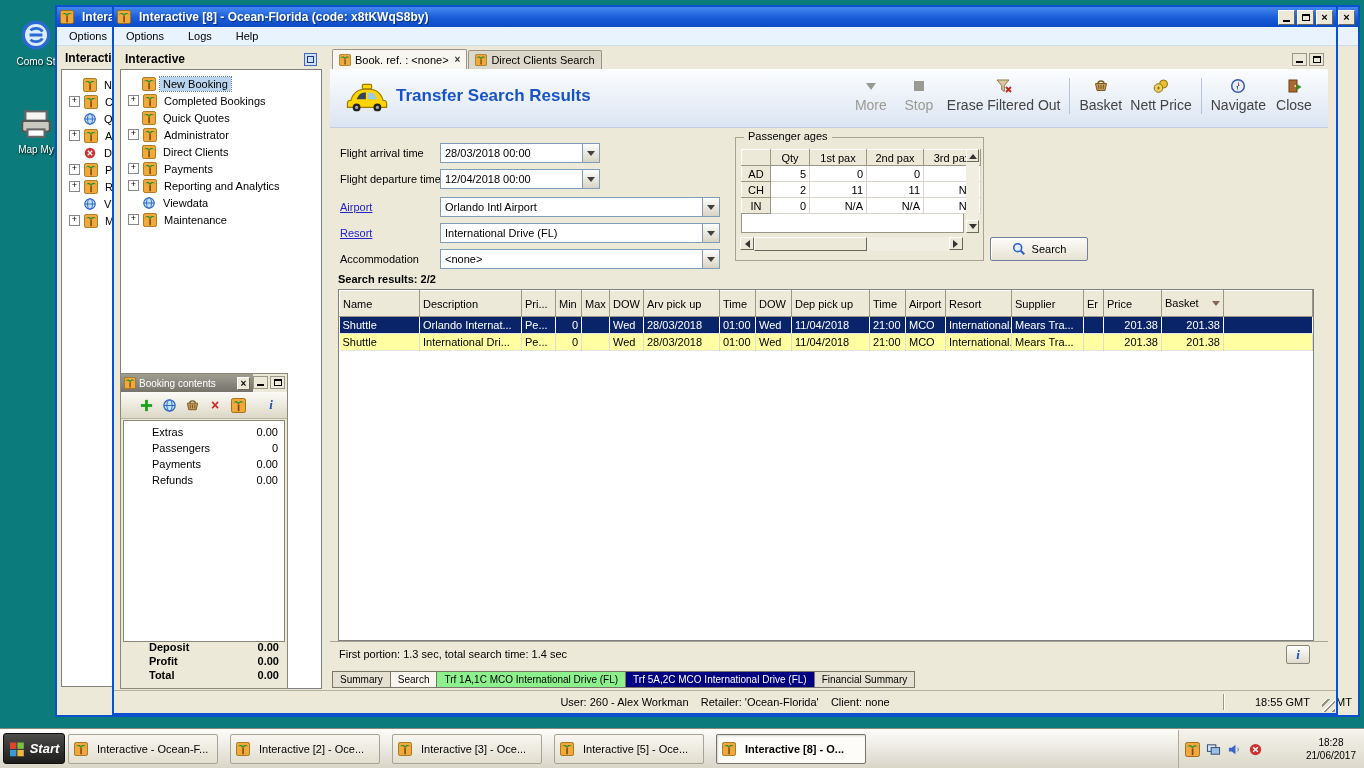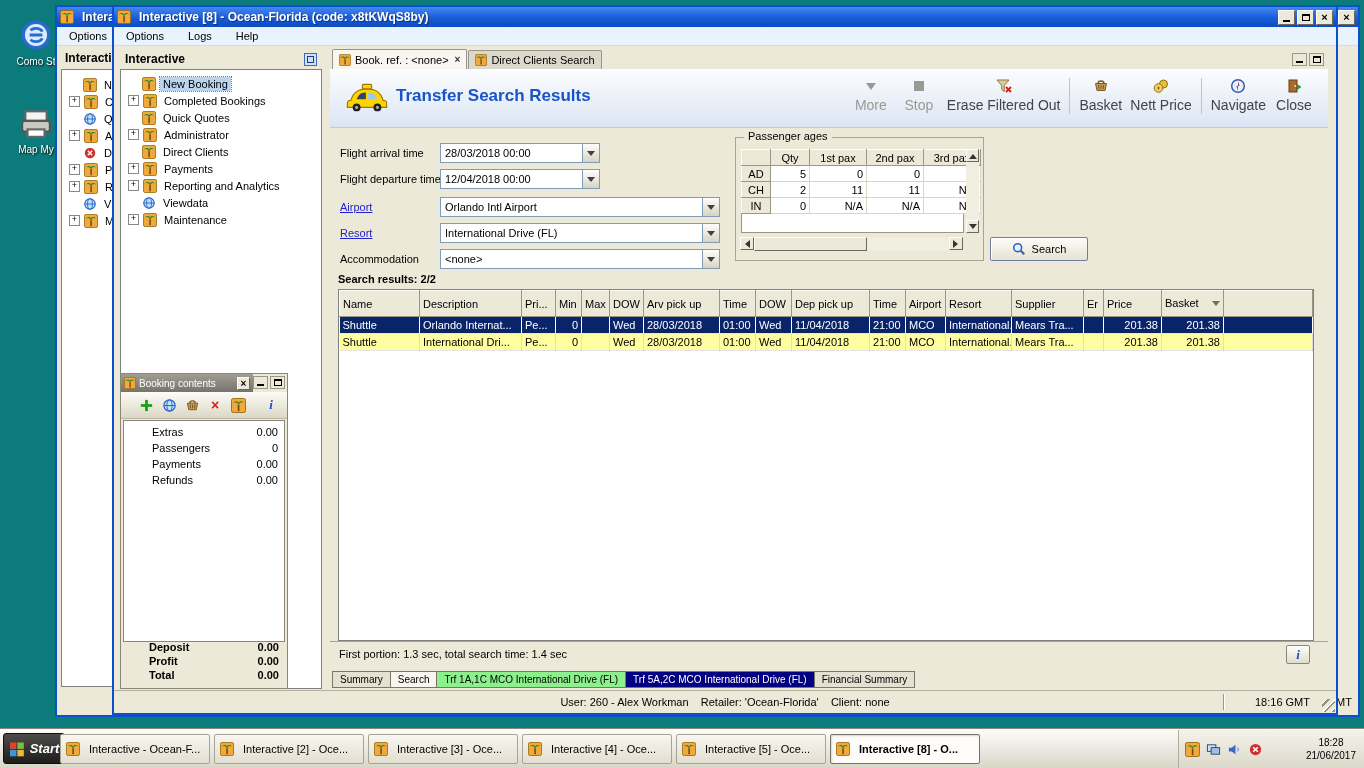--- a/index.html
+++ b/index.html
@@ -143,21 +143,21 @@
         background:repeating-linear-gradient(135deg,transparent 0 3px,#fff 3px 4px,#948f7e 4px 6px)}
 
   
   .dicon{width:60px;text-align:center;color:#fff;font-size:10px}
   .dlabel{margin-top:2px;text-shadow:1px 1px 2px #000}
   .taskbar{position:absolute;left:0;top:728px;width:1364px;height:40px;
            background:linear-gradient(#fdfdfb,#d9d6c8);border-top:1px solid #8a8878;z-index:20;box-sizing:border-box}
   .startbtn{position:absolute;left:3px;top:4px;width:62px;height:31px;border-radius:3px;border:1px solid #101010;
             background:linear-gradient(#4c4c4a,#1d1d1b);color:#fff;font-weight:bold;font-style:italic;font-size:13px;
             display:flex;align-items:center;justify-content:center;gap:5px;box-sizing:border-box}
-  .tbar-btns{position:absolute;left:60px;top:5px;display:flex;gap:4px}
+  .tbar-btns{position:absolute;left:68px;top:5px;display:flex;gap:12px}
   .tbtn{width:150px;height:30px;background:linear-gradient(#f8f6ef,#e2dfd0);border:1px solid #a8a494;border-radius:2px;
         display:flex;align-items:center;gap:5px;padding:0 5px;font-size:11px;overflow:hidden;white-space:nowrap;box-sizing:border-box}
   .tbtn.on{background:#fdfcf9;border-color:#76736a;font-weight:bold;box-shadow:inset 1px 1px 2px rgba(0,0,0,.15)}
   .tray{position:absolute;right:0;top:1px;bottom:0;width:186px;border-left:1px solid #b0ac9c;
         background:linear-gradient(#f4f2ea,#dcd9cb);display:flex;align-items:center;gap:6px;padding:0 6px;box-sizing:border-box}
   .ticn{width:15px;height:15px}
   .clock{margin-left:auto;text-align:center;font-size:10px;line-height:1.35;padding-right:2px}
 </style>
 </head>
 <body>
@@ -812,21 +812,21 @@
       <div class="btab on">Search</div>
       <div class="btab green">Trf 1A,1C MCO International Drive (FL)</div>
       <div class="btab navy">Trf 5A,2C MCO International Drive (FL)</div>
       <div class="btab">Financial Summary</div>
     </div>
   </div>
 
   <div class="ab sbar" style="left:0;right:0;bottom:0;height:22px">
     <span class="sbuser">User: 260 - Alex Workman    Retailer: 'Ocean-Florida'    Client: none</span>
     <span class="sbsep"></span>
-    <span class="sbtime">18:16 GMT</span>
+    <span class="sbtime">18:55 GMT</span>
     <span class="grip"></span>
   </div>
 </div>
 
 <div class="taskbar">
   <div class="startbtn">
     <svg width="16" height="16" viewBox="0 0 16 16">
           <use href="#flag"></use>
         </svg>
     <span>Start</span>
@@ -842,26 +842,20 @@
       <svg class="icn14" viewBox="0 0 16 16">
             <use href="#palm"></use>
           </svg>
       <span>Interactive [2] - Oce...</span>
     </div>
     <div class="tbtn">
       <svg class="icn14" viewBox="0 0 16 16">
             <use href="#palm"></use>
           </svg>
       <span>Interactive [3] - Oce...</span>
-    </div>
-    <div class="tbtn">
-      <svg class="icn14" viewBox="0 0 16 16">
-            <use href="#palm"></use>
-          </svg>
-      <span>Interactive [4] - Oce...</span>
     </div>
     <div class="tbtn">
       <svg class="icn14" viewBox="0 0 16 16">
             <use href="#palm"></use>
           </svg>
       <span>Interactive [5] - Oce...</span>
     </div>
     <div class="tbtn on">
       <svg class="icn14" viewBox="0 0 16 16">
             <use href="#palm"></use>

